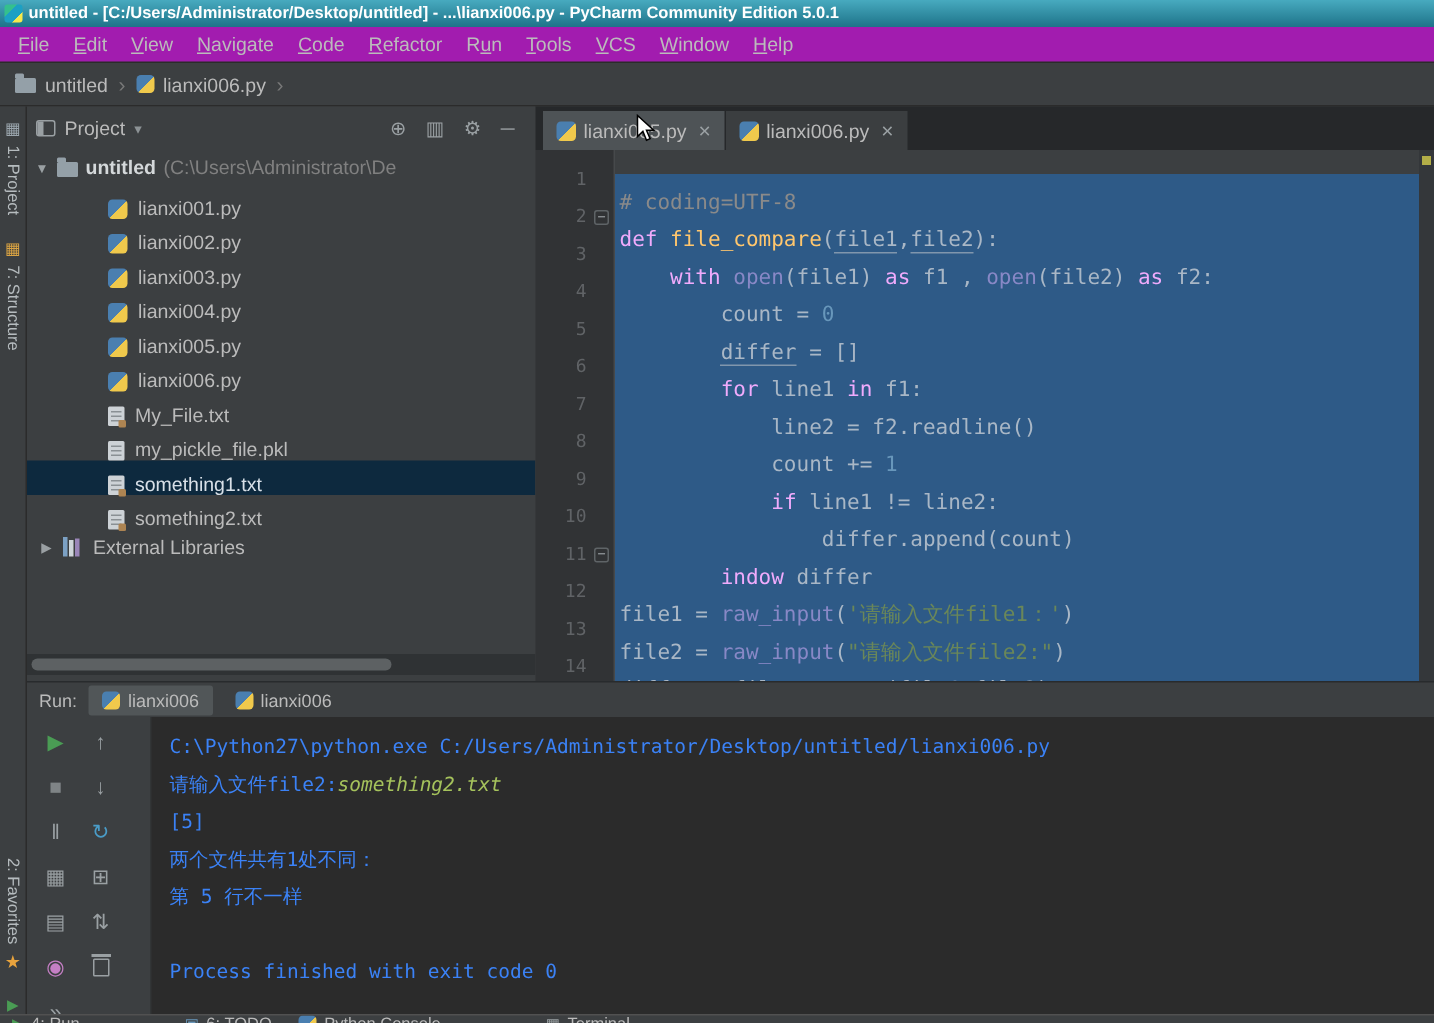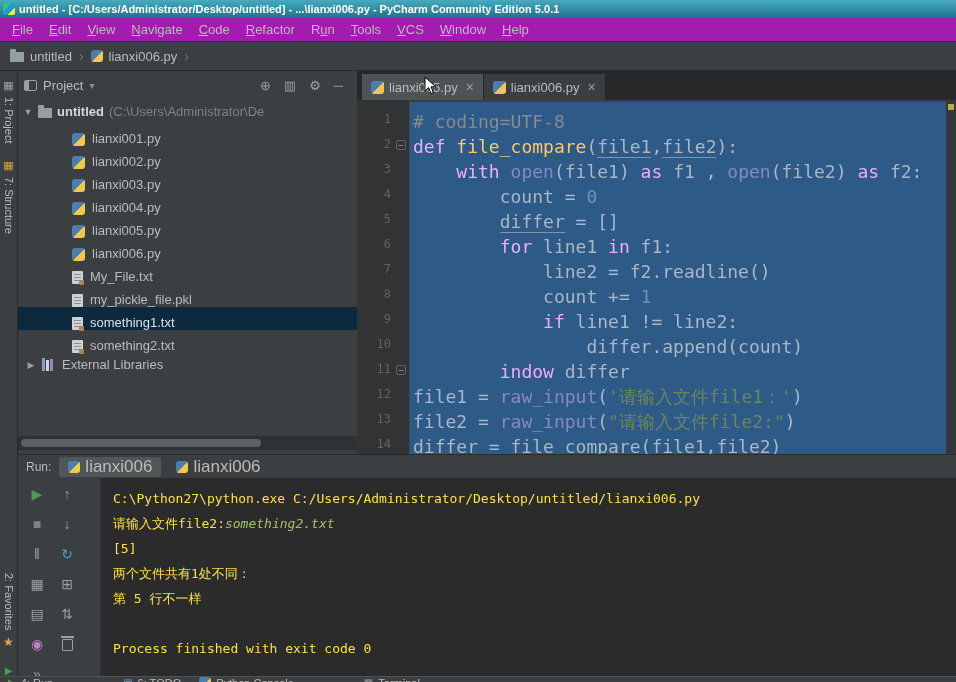--- a/index.html
+++ b/index.html
@@ -49,44 +49,44 @@
 .icon-page.txt::after{content:'';position:absolute;right:-1px;bottom:-1px;width:5px;height:5px;background:#ad8452;border-radius:1px}
 .icon-folder{width:14px;height:10px;background:#94a0a8;border-radius:1px;position:relative;flex:none;display:inline-block;margin-top:2px}
 .icon-folder::before{content:'';position:absolute;left:0;top:-3px;width:6px;height:3px;background:#94a0a8;border-radius:1px 1px 0 0}
 .icon-books{width:14px;height:13px;display:inline-flex;gap:1px;flex:none;align-items:flex-end}
 .icon-books i{display:block;width:3px;background:#7ca1c4;height:13px}
 .icon-books i:nth-child(2){background:#cfd6da;height:11px}
 .icon-books i:nth-child(3){background:#9a86b8;height:12px}
 .gutter{left:357px;top:100px;width:53px;height:354px;background:#313335;border-right:1px solid #46494b;padding-top:7px;font-family:"DejaVu Sans Mono",monospace}
 .gut-line{height:25px;line-height:25px;text-align:right;padding-right:18px;color:#606366;font-size:12px}
 .fold{position:absolute;right:3px;width:10px;height:10px;border:1px solid #5f6467;border-radius:2px;background:#313335;color:#9aa0a3;font-size:9px;line-height:8px;text-align:center}
-.code{left:410px;top:102px;width:536px;height:354px;background:#2e5a87;padding:7px 0 0 3px;font-family:"DejaVu Sans Mono","DejaVu Sans",monospace;font-size:18px;overflow:hidden}
+.code{left:410px;top:116px;width:536px;height:354px;background:#2e5a87;padding:7px 0 0 3px;font-family:"DejaVu Sans Mono","DejaVu Sans",monospace;font-size:14px;overflow:hidden}
 .code-line{height:25px;line-height:25px;white-space:pre}
 .tok-cm{color:#8a8a8a}
 .tok-kw{color:#f0abfc}
 .tok-fn{color:#ffc66d}
 .tok-df{color:#a9b7c6}
 .tok-nm{color:#6897bb}
 .tok-st{color:#6a8759}
 .tok-bi{color:#8888c6}
 .tok-un{color:#a9b7c6;border-bottom:1px solid #8096ad}
 .stripe{left:946px;top:100px;width:10px;height:354px;background:#34373a}
 .stripe-mark{position:absolute;left:2px;top:4px;width:6px;height:6px;background:#b3ae48}
 .runheader{left:18px;top:454px;right:0;height:24px;background:#3c3f41;border-top:1px solid #282b2d;display:flex;align-items:center;gap:8px;padding-left:8px;font-size:12px}
 .run-tabs{display:flex;gap:6px}
-.run-tab{display:flex;align-items:center;gap:5px;height:20px;padding:0 9px;font-size:17px;color:#bbbbbb}
+.run-tab{display:flex;align-items:center;gap:5px;height:20px;padding:0 9px;font-size:12px;color:#bbbbbb}
 .run-tab.sel{background:#515658;border-radius:2px}
 .runtoolbar{left:18px;top:478px;width:82px;bottom:6px;background:#3c3f41;display:flex;gap:12px;padding:8px 0 0 10px}
 .tb-col{display:flex;flex-direction:column;gap:14px;align-items:center;width:18px}
 .tb-icon{font-size:14px;line-height:16px;height:16px}
 .icon-trash{width:11px;height:12px;border:1px solid #9aa0a3;border-radius:1px;position:relative;margin-top:3px;display:inline-block}
 .icon-trash::before{content:'';position:absolute;left:-2px;top:-4px;width:13px;height:2px;background:#9aa0a3}
 .console{left:100px;top:478px;right:0;bottom:6px;background:#2b2b2b;border-left:1px solid #323536;padding:8px 0 0 12px;font-family:"DejaVu Sans Mono","DejaVu Sans",monospace;font-size:13px;overflow:hidden}
 .con-line{height:25px;line-height:25px;white-space:pre}
-.con-out{color:#fde047}
+.con-out{color:#3b82f6}
 .con-in{color:#a5c25c;font-style:italic}
 .statusbar{left:0;right:0;bottom:0;height:6px;background:#3c3f41;border-top:1px solid #515151;overflow:hidden;display:flex;align-items:flex-start;padding-left:8px}
 .sb-item{display:flex;align-items:flex-start;gap:5px;font-size:11px;color:#bbbbbb}
 .sb-item:nth-child(1){margin-right:70px}
 .sb-item:nth-child(2){margin-right:18px}
 .sb-item:nth-child(3){margin-right:70px}
 .sb-ic{font-size:10px}
 .cursor{z-index:10}
 </style>
 </head>

